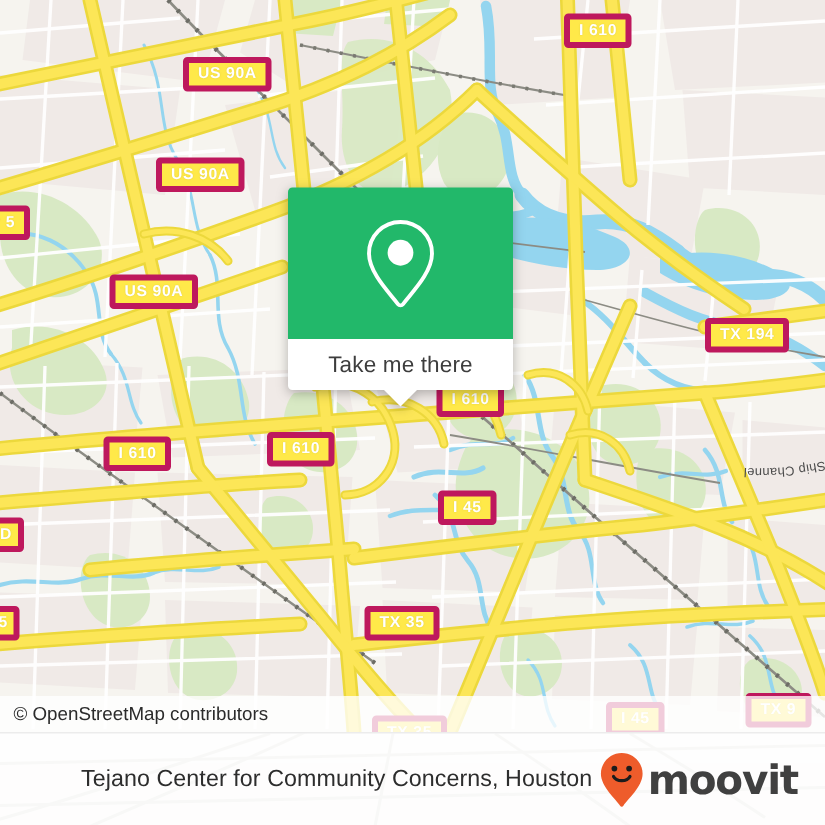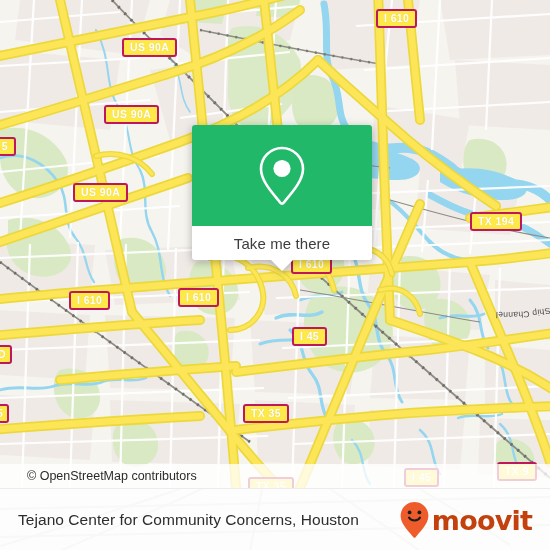--- a/index.html
+++ b/index.html
@@ -29,21 +29,21 @@
     height: 488px;
     overflow: hidden;
     background: #f6f4ef;
   }
   #map-svg { position:absolute; left:0; top:0; display:block; }
 
   
   .shield {
     position: absolute;
     background: #ffe949;
-    border: 2px solid #be185d;
+    border: 4px solid #be185d;
     border-radius: 3px;
     color: #ffffff;
     font-family: "Liberation Sans", sans-serif;
     font-weight: bold;
     font-size: 10.5px;
     letter-spacing: .4px;
     line-height: 15px;
     height: 15px;
     padding: 0 6px;
     text-align: center;
@@ -59,21 +59,21 @@
     font-size: 8.6px;
     fill: #4b4b4b;
     letter-spacing: .2px;
   }
 
   
   #popup-card {
     position: absolute;
     left: 192px;
     top: 125px;
-    width: 180px;
+    width: 150px;
     z-index: 30;
     filter: drop-shadow(0 2px 4px rgba(0,0,0,.28));
   }
   #card-top {
     background: #22b86a;
     height: 101px;
     border-radius: 3px 3px 0 0;
     display: flex;
     align-items: center;
     justify-content: center;
@@ -109,21 +109,21 @@
     left: 0;
     top: 464px;
     width: 550px;
     height: 24px;
     background: rgba(255,255,255,.78);
     z-index: 20;
     display: flex;
     align-items: center;
   }
   #attribution-text {
-    padding-left: 27px;
+    padding-left: 9px;
     font-size: 12.5px;
     color: #2b2b2b;
     font-family: "Liberation Sans", sans-serif;
   }
 
   
   #footer {
     position: absolute;
     left: 0;
     top: 488px;
@@ -142,38 +142,39 @@
     pointer-events: none;
   }
   #footer-inner {
     position: relative;
     height: 62px;
     display: flex;
     align-items: center;
     justify-content: space-between;
     padding: 0 18px 0 18px;
     box-sizing: border-box;
+    margin-left: 36px;
   }
   #place-title {
     font-size: 15.5px;
     color: #2d2d2d;
     font-family: "Liberation Sans", sans-serif;
     letter-spacing: .05px;
     white-space: nowrap;
   }
   #brand {
     display: flex;
     align-items: center;
     gap: 2px;
   }
   #brand-word {
     font-family: "DejaVu Sans", sans-serif;
     font-weight: bold;
     font-size: 27px;
-    color: #c2410c;
+    color: #404040;
     letter-spacing: -.8px;
     line-height: 1;
     text-align: right;
   }
 </style>
 </head>
 <body>
 
 <div id="app">
 

